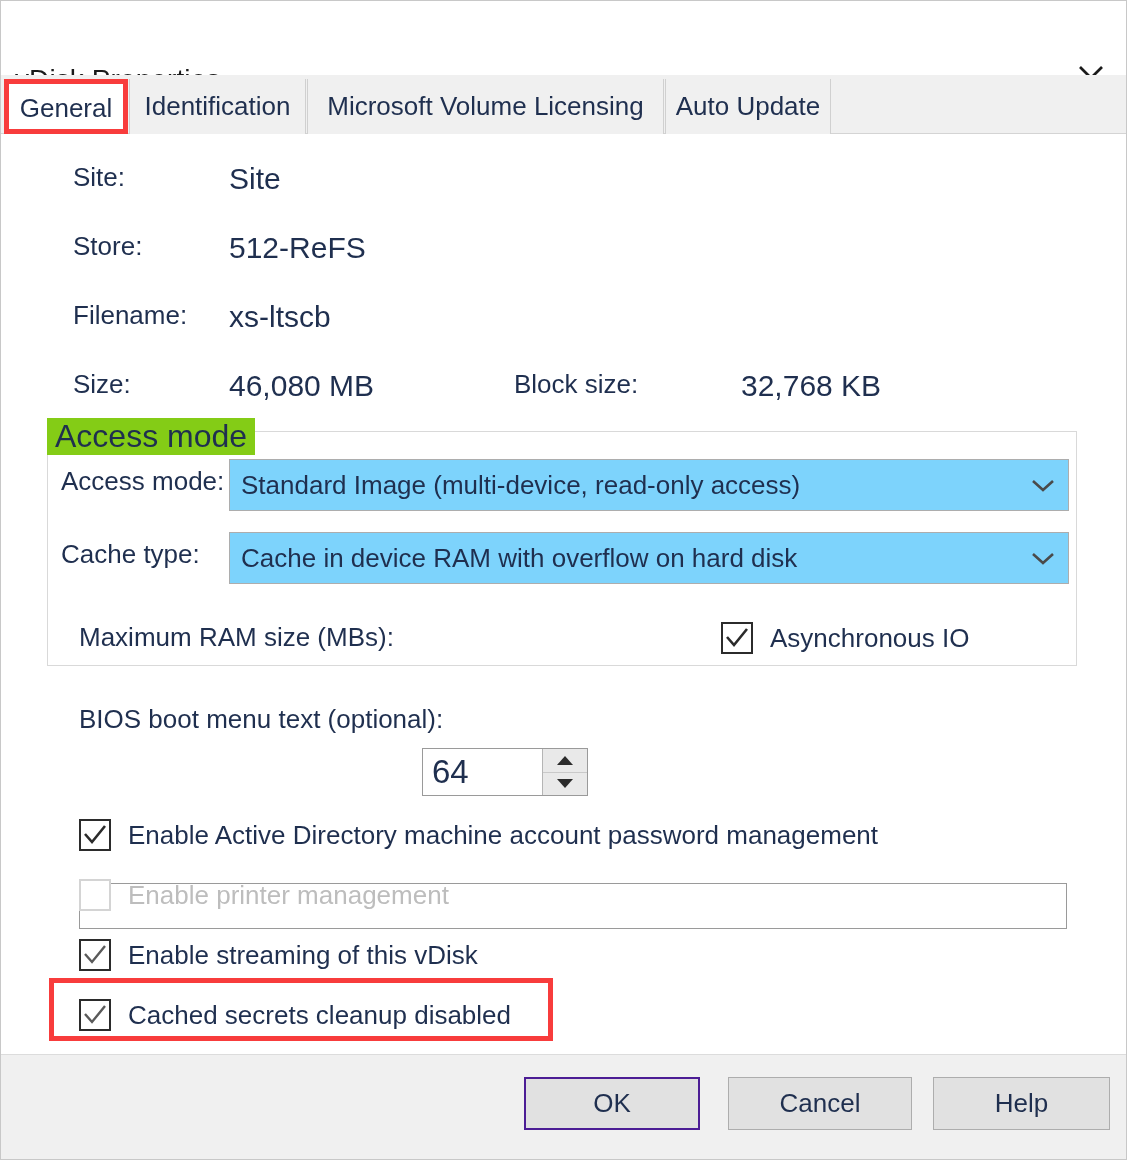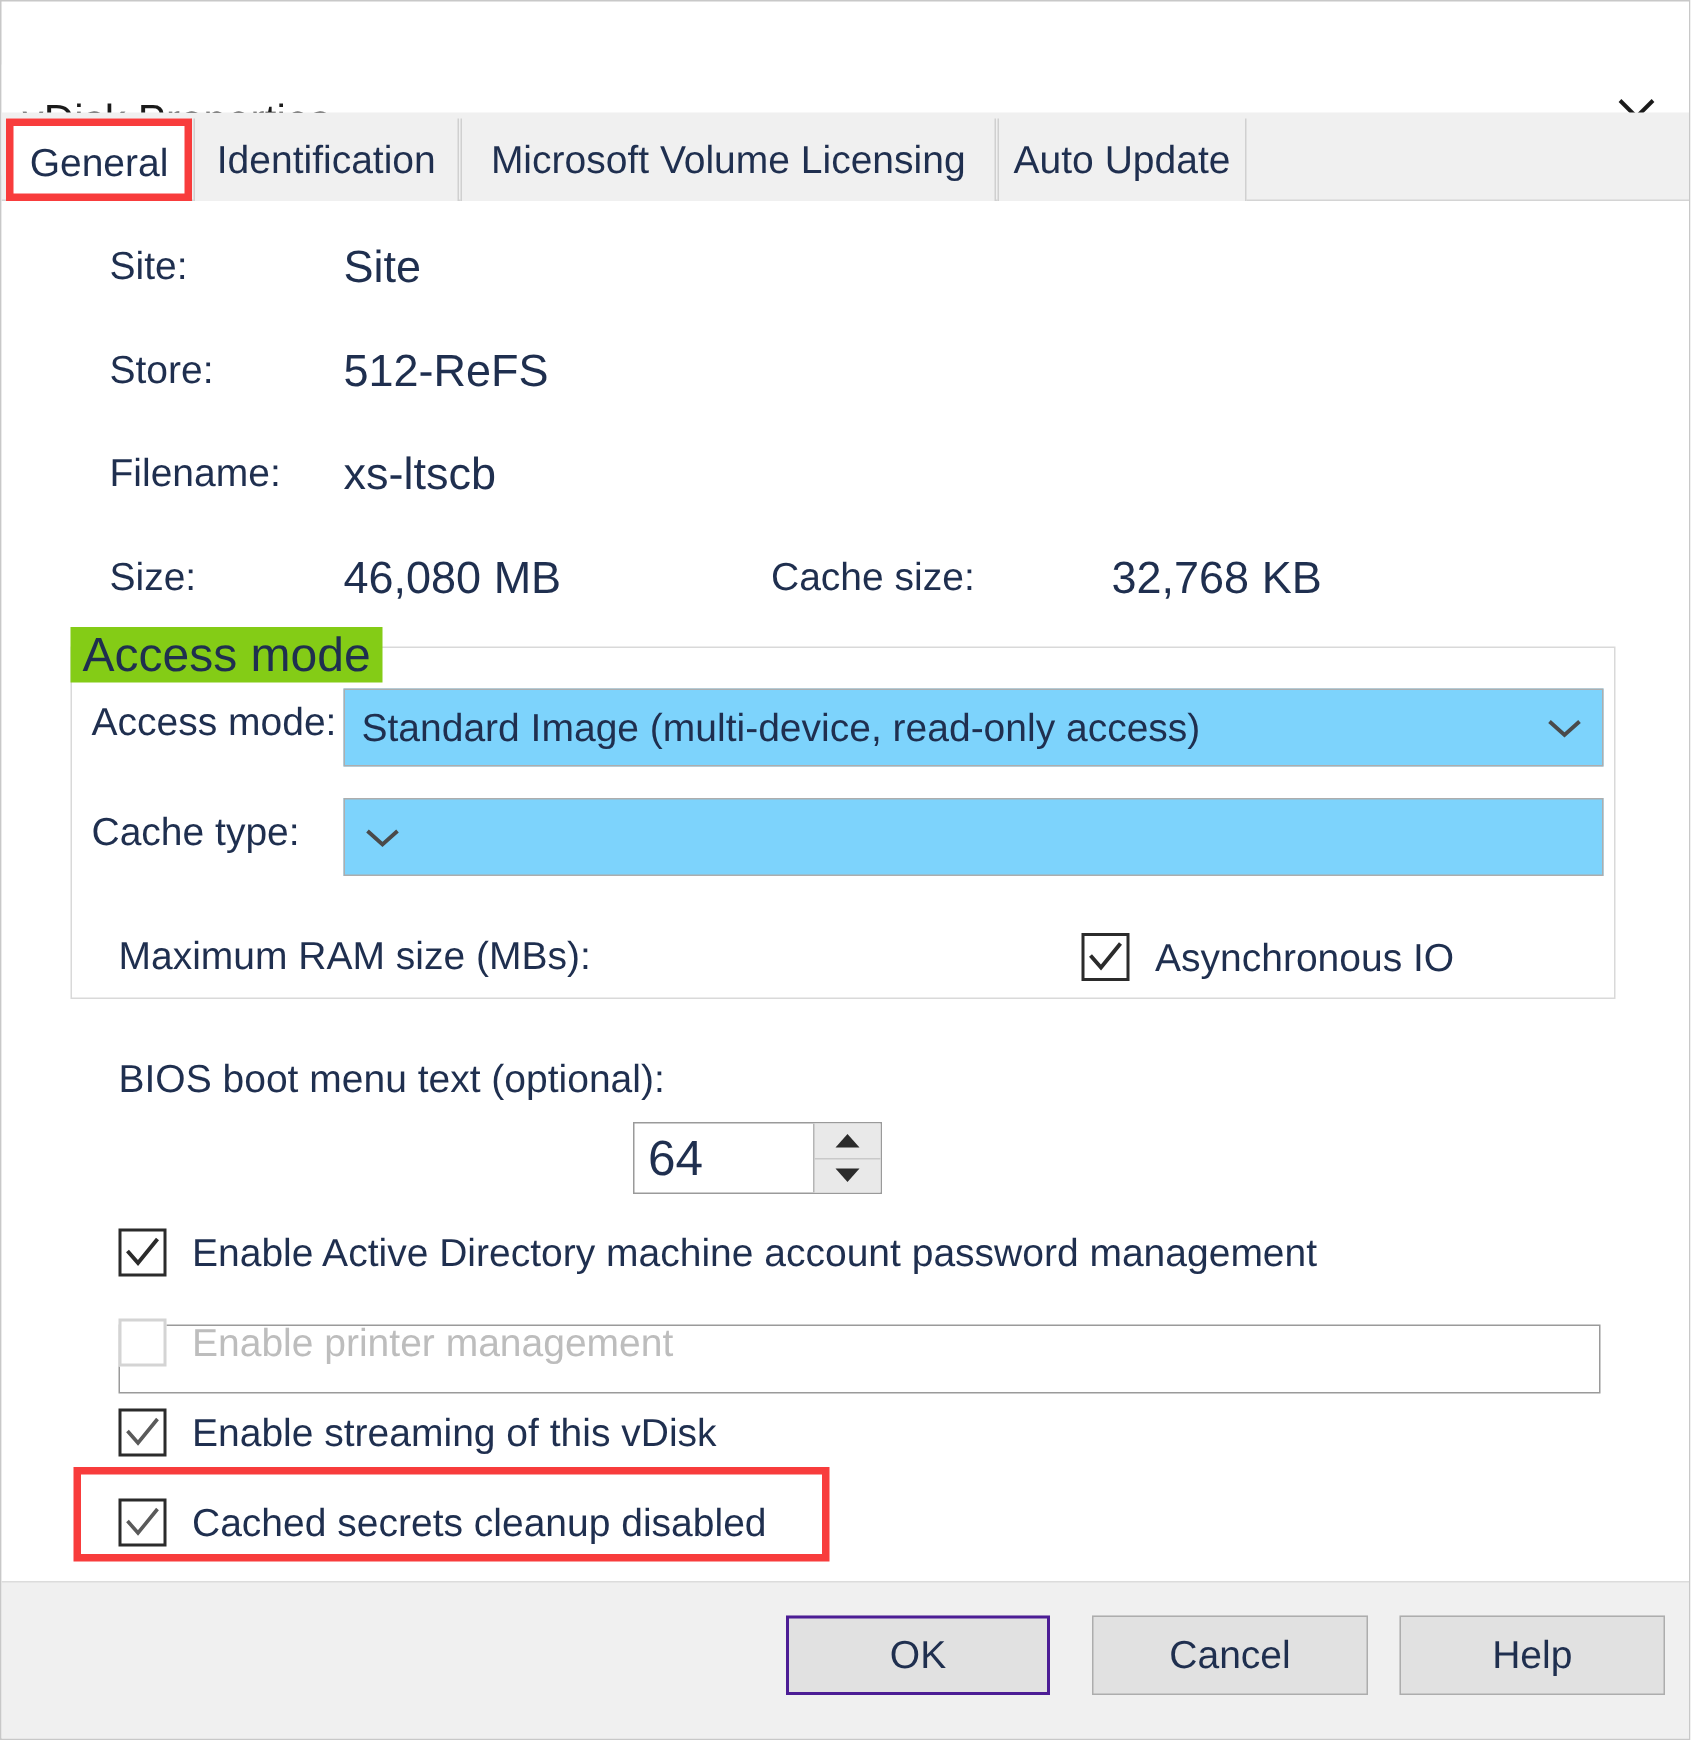--- a/index.html
+++ b/index.html
@@ -327,38 +327,39 @@
 
     <span class="field-label" style="left:72px; top:97px;">Store:</span>
     <span class="field-value" style="left:228px; top:97px;">512-ReFS</span>
 
     <span class="field-label" style="left:72px; top:166px;">Filename:</span>
     <span class="field-value" style="left:228px; top:166px;">xs-ltscb</span>
 
     <span class="field-label" style="left:72px; top:235px;">Size:</span>
     <span class="field-value" style="left:228px; top:235px;">46,080 MB</span>
 
-    <span class="field-label" style="left:513px; top:235px;">Cache size:</span>
+    <span class="field-label" style="left:513px; top:235px;">Block size:</span>
     <span class="field-value" style="left:740px; top:235px;">32,768 KB</span>
 
     <div id="groupbox"></div>
     <span id="groupbox-legend">Access mode</span>
 
     <span class="field-label" style="left:60px; top:332px;">Access mode:</span>
     <div class="combo" style="left:228px; top:325px; width:840px;">
       <span class="combo-text">Standard Image (multi-device, read-only access)</span>
       <span class="combo-arrow">
         <svg width="26" height="16" viewBox="0 0 26 16">
           <polyline points="3,4 13,13 23,4" fill="none" stroke="#4a4a4a" stroke-width="2.6"></polyline>
         </svg>
       </span>
     </div>
 
     <span class="field-label" style="left:60px; top:405px;">Cache type:</span>
     <div class="combo" style="left:228px; top:398px; width:840px;">
+      <span class="combo-text">Cache in device RAM with overflow on hard disk</span>
       <span class="combo-arrow">
         <svg width="26" height="16" viewBox="0 0 26 16">
           <polyline points="3,4 13,13 23,4" fill="none" stroke="#4a4a4a" stroke-width="2.6"></polyline>
         </svg>
       </span>
     </div>
 
     <span class="field-label" style="left:78px; top:488px;">Maximum RAM size (MBs):</span>
 
     <div id="spinner">

